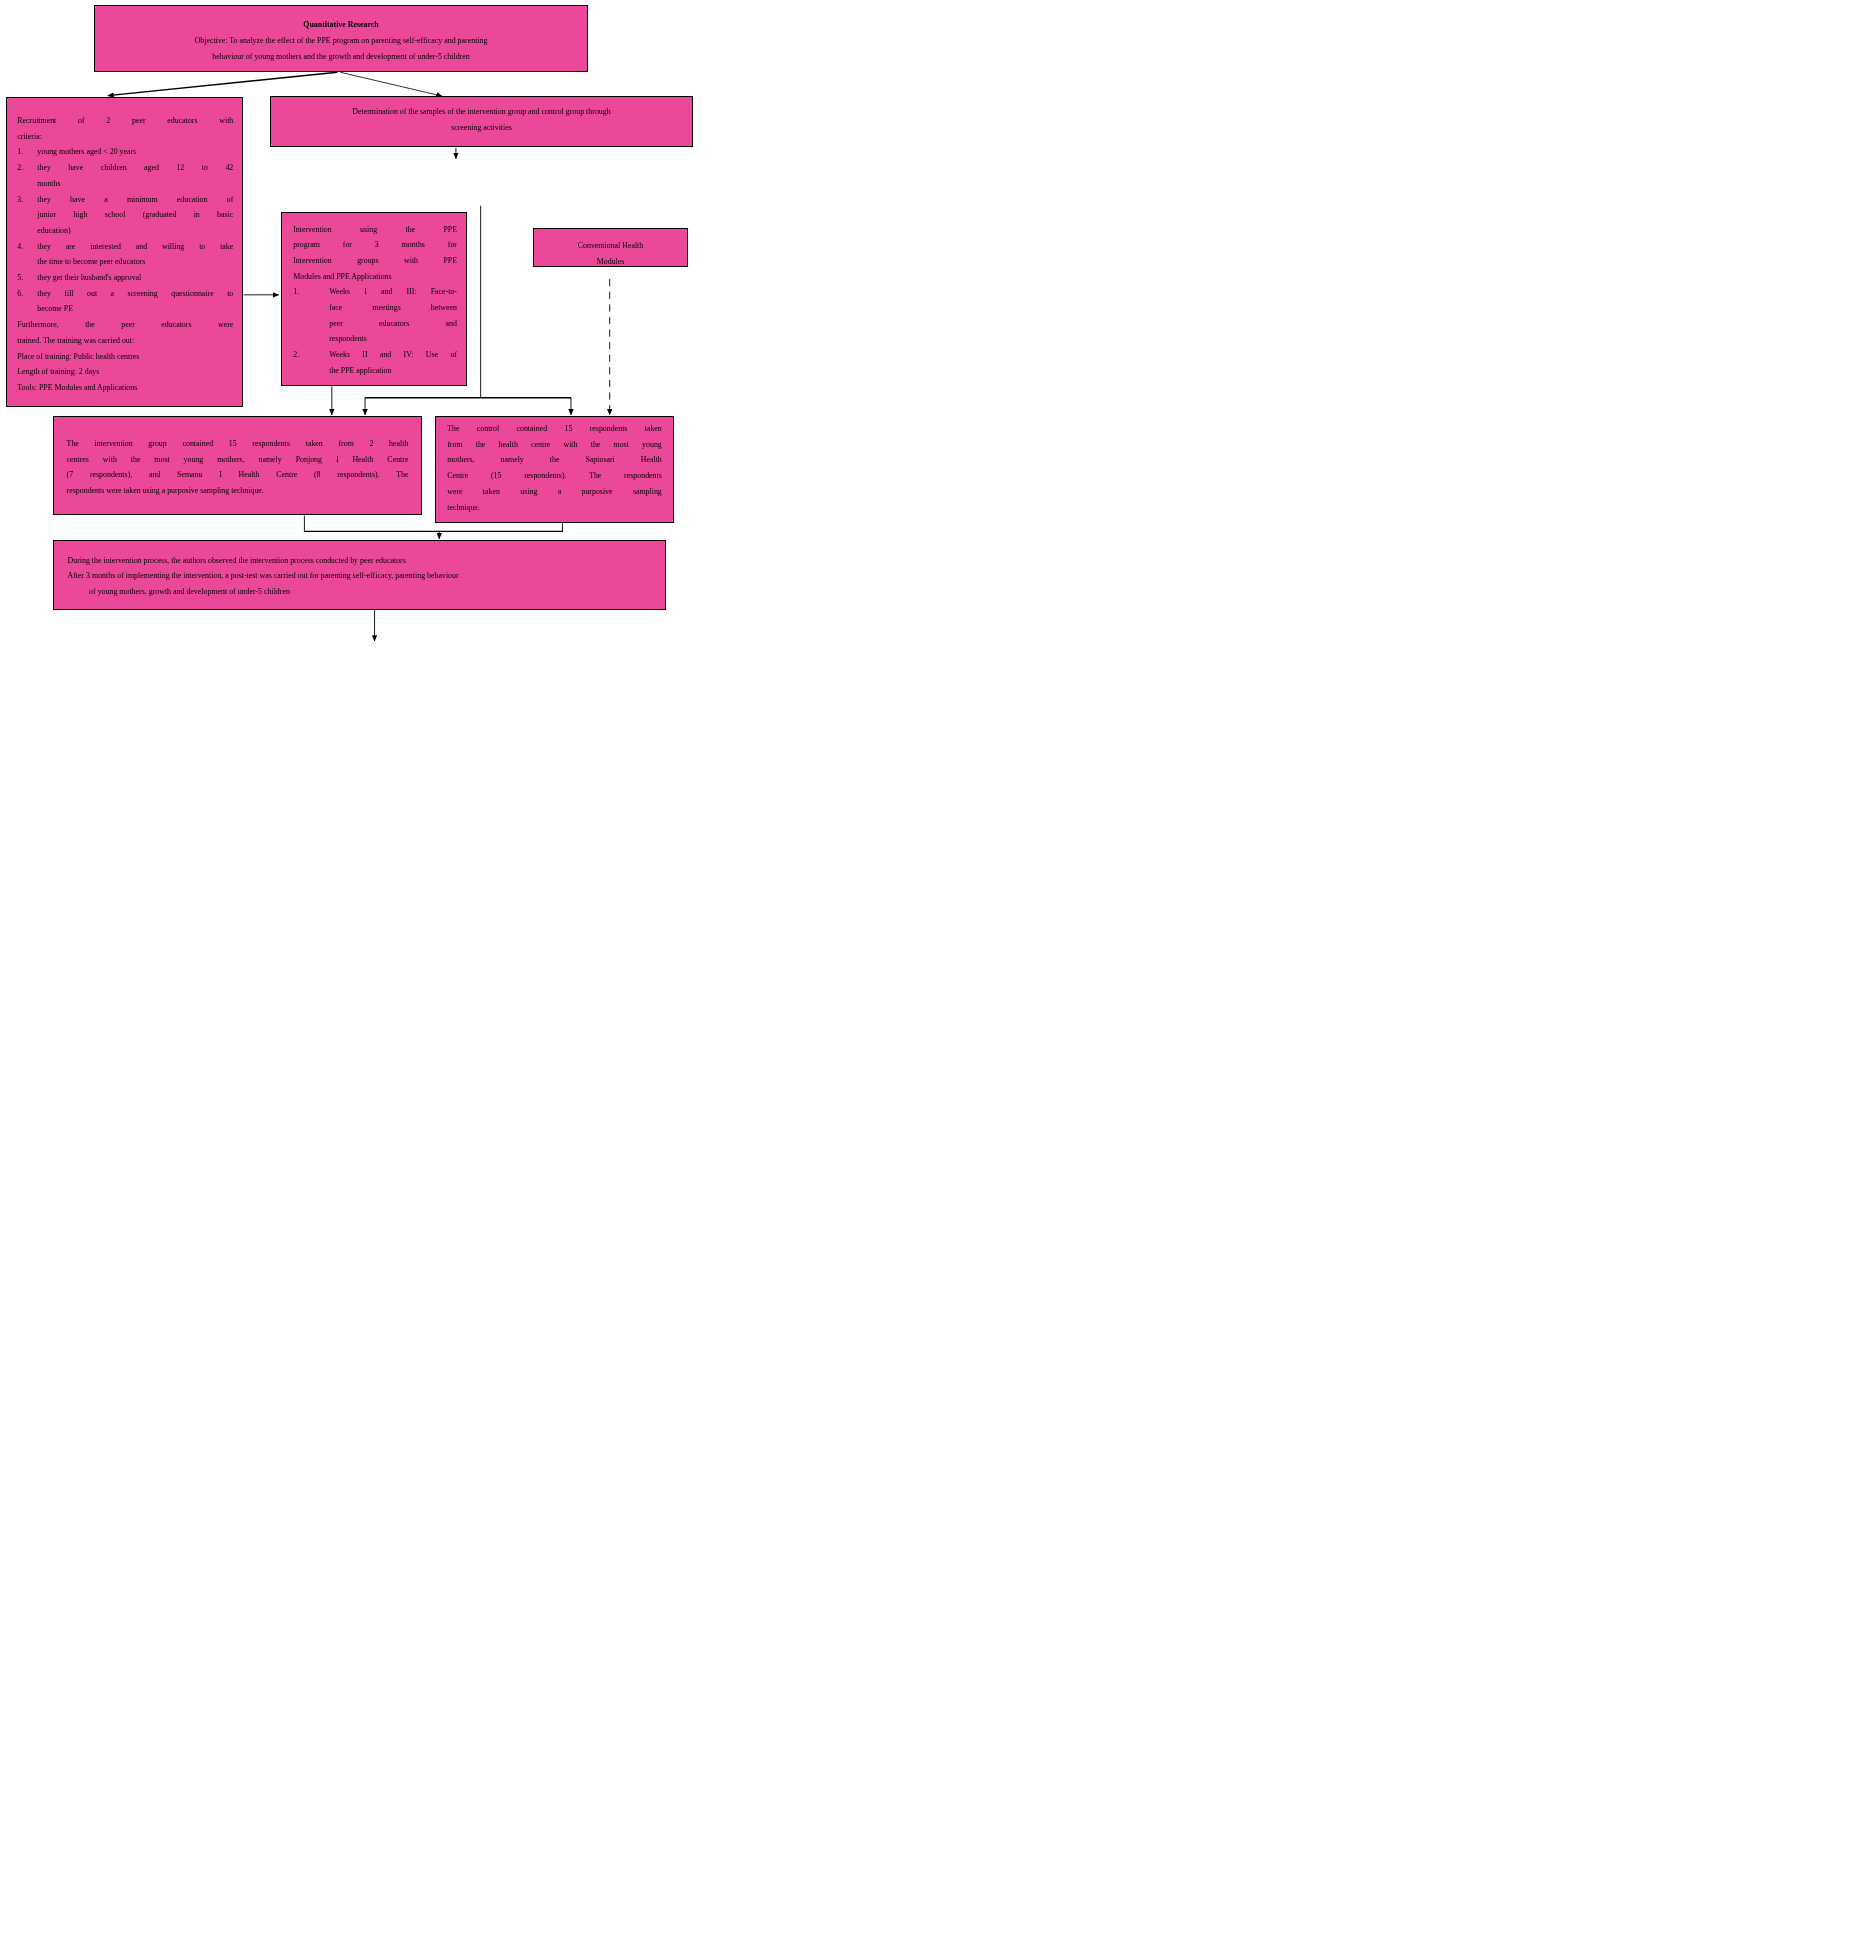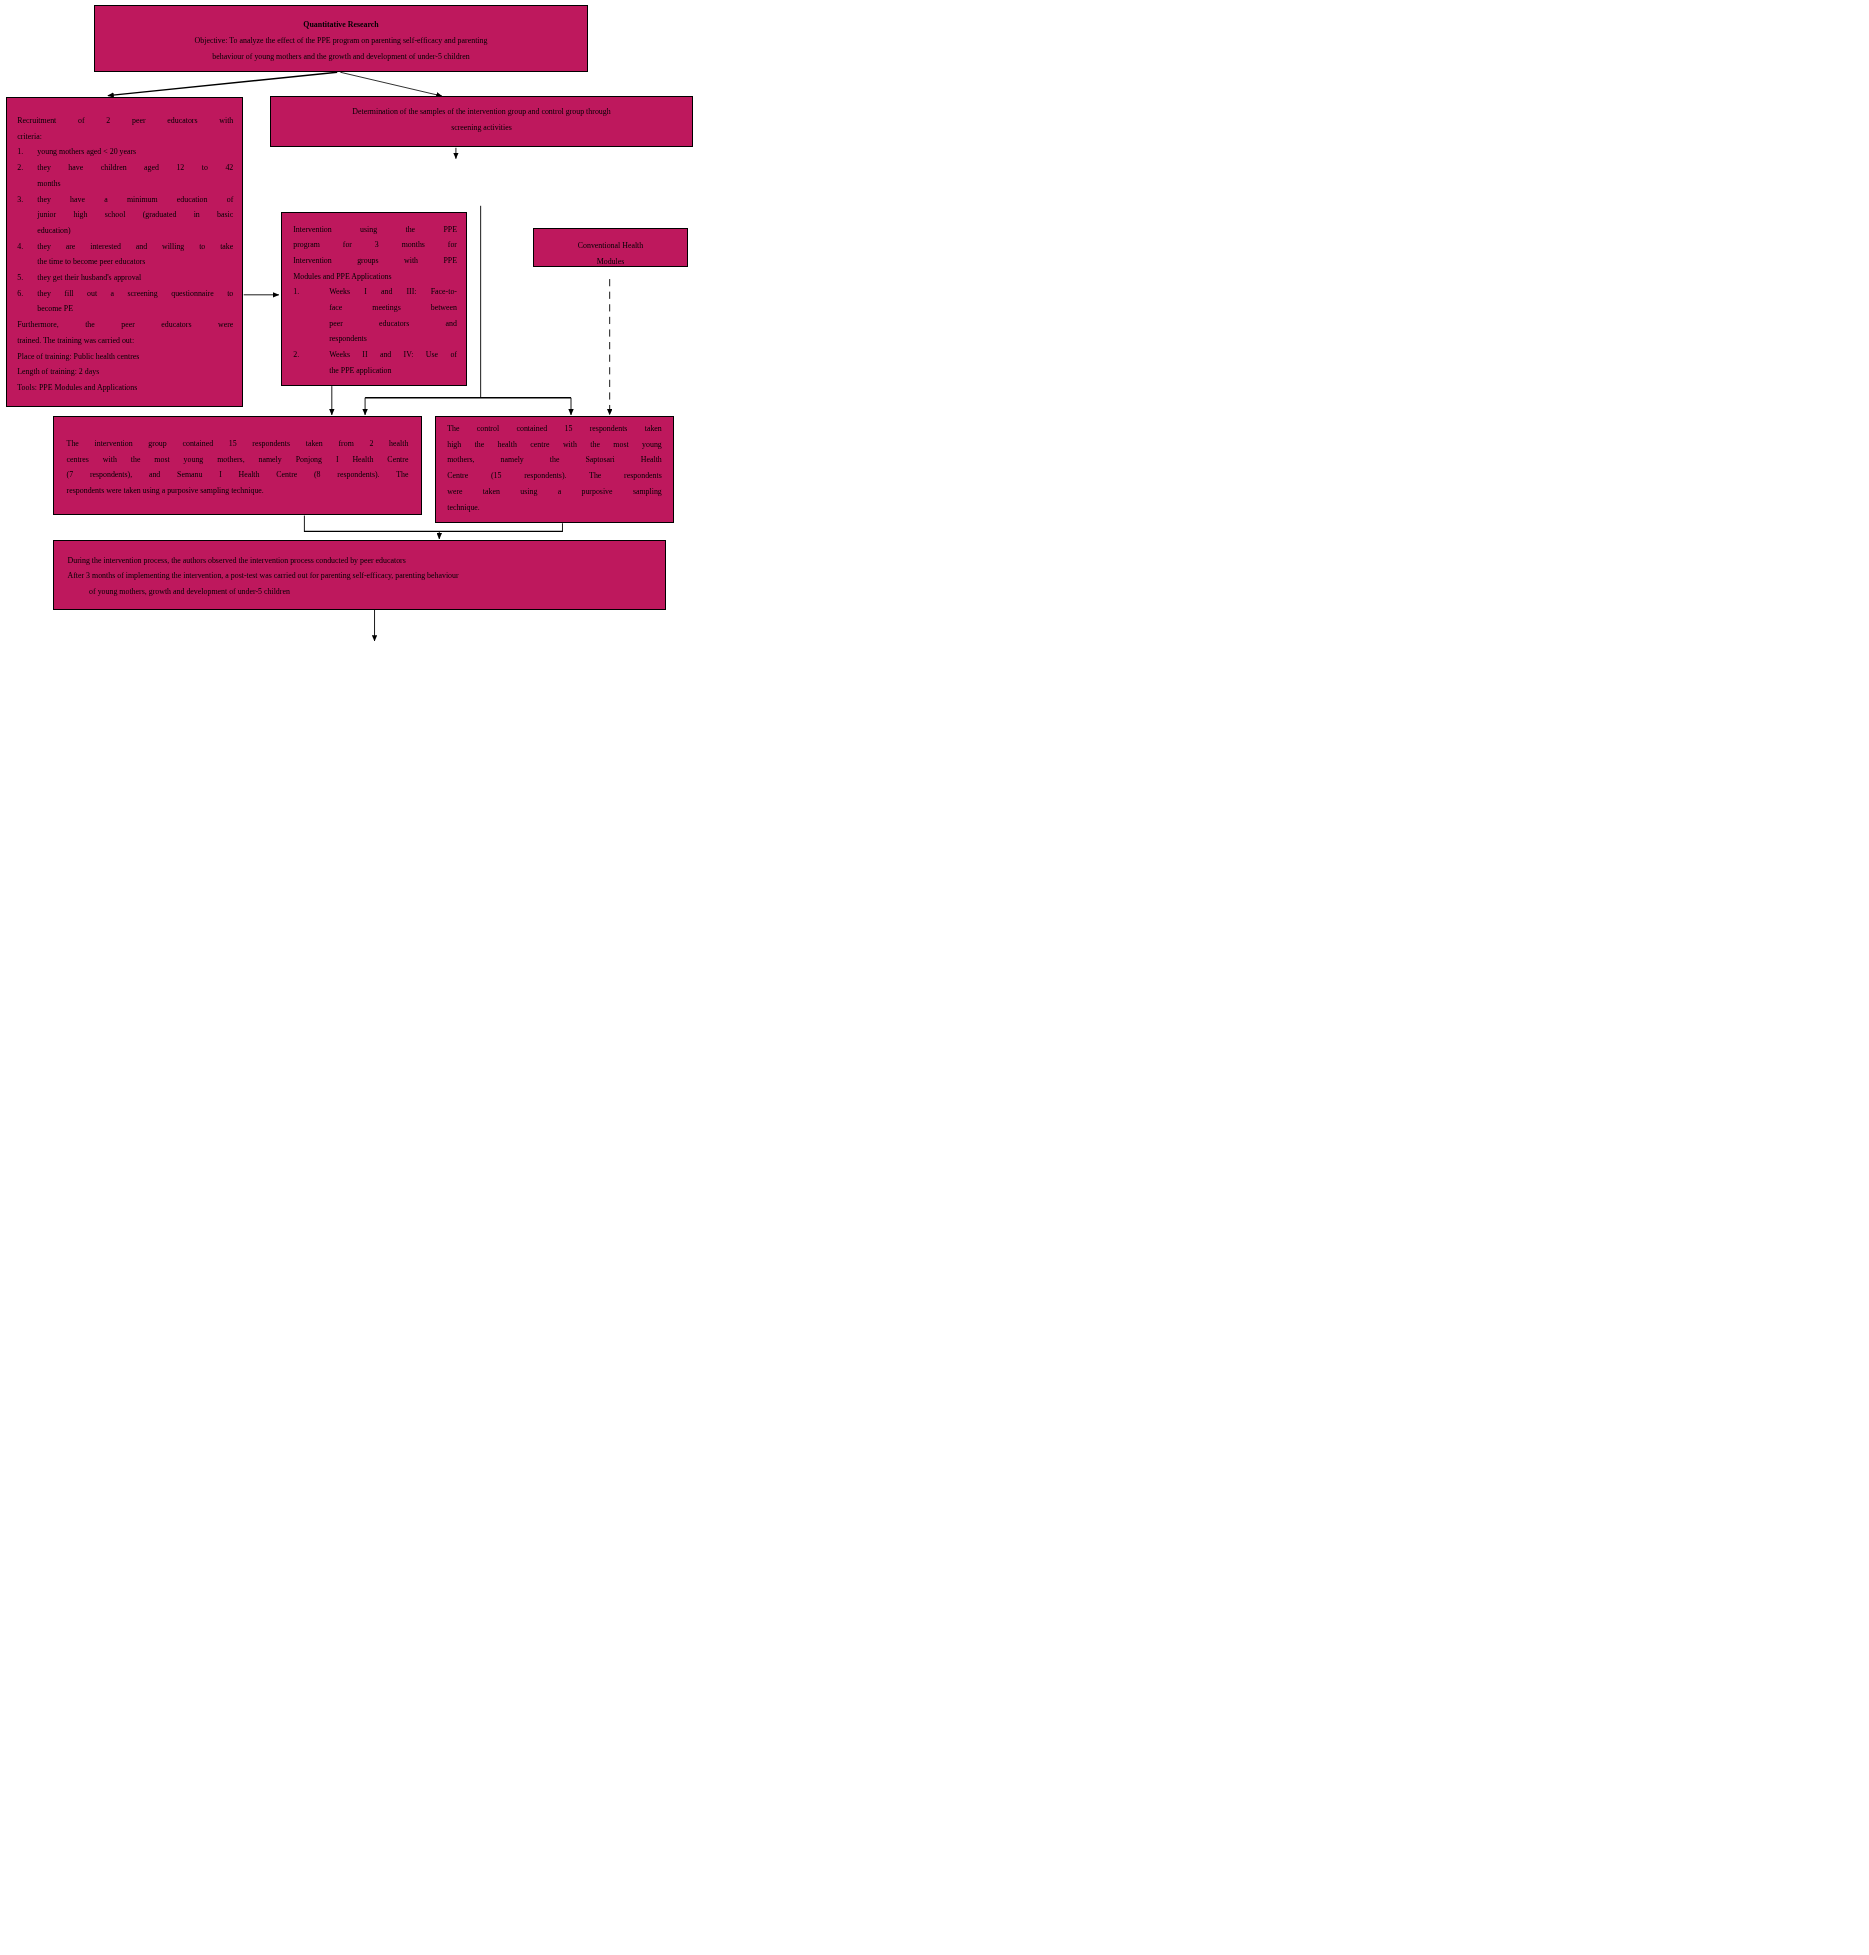--- a/index.html
+++ b/index.html
@@ -1,21 +1,21 @@
 <!DOCTYPE html>
 <html style="font-size:7.2px"><head>
 <meta charset="utf-8">
 <style>
   html,body { margin:0; padding:0; background:#ffffff; }
   .canvas {
     position:relative; width:705px; height:738px; background:#ffffff;
     font-family:"Liberation Serif","DejaVu Serif",serif;
     font-size:7.9px; line-height:15.7px; color:#000;
   }
-  .box { position:absolute; border:0.9px solid #000; background:#be185d; box-sizing:border-box; }
+  .box { position:absolute; border:0.9px solid #000; background:#ec4899; box-sizing:border-box; }
   .hb { border-bottom-width:1.8px; }
   .center { text-align:center; }
   .bold { font-weight:bold; }
   .ln { white-space:nowrap; }
   .fill { text-align:justify; text-align-last:justify; white-space:normal; }
   .row { display:flex; }
   .row .num { flex:0 0 20px; }
   .row .txt { flex:1 1 auto; }
   .row2 .num { flex:0 0 36px; }
   .ind3 { padding-left:21.6px; }
@@ -154,21 +154,21 @@
 
   <div class="box hb" style="left:53px; top:416px; width:369px; height:99px; padding:19px 12.6px 0 12.6px;">
     <div class="fill">The intervention group contained 15 respondents taken from 2 health</div>
     <div class="fill">centres with the most young mothers, namely Ponjong I Health Centre</div>
     <div class="fill">(7 respondents), and Semanu I Health Centre (8 respondents). The</div>
     <div class="ln">respondents were taken using a purposive sampling technique.</div>
   </div>
 
   <div class="box hb" style="left:435px; top:416px; width:239px; height:107px; padding:4px 11.2px 0 11.2px;">
     <div class="fill">The control contained 15 respondents taken</div>
-    <div class="fill">high the health centre with the most young</div>
+    <div class="fill">from the health centre with the most young</div>
     <div class="fill">mothers, namely the Saptosari Health</div>
     <div class="fill">Centre (15 respondents). The respondents</div>
     <div class="fill">were taken using a purposive sampling</div>
     <div class="ln">technique.</div>
   </div>
 
   <div class="box hb" style="left:53px; top:540px; width:613px; height:70px; padding:11.7px 13.5px 0 13.5px;">
     <div class="ln">During the intervention process, the authors observed the intervention process conducted by peer educators</div>
     <div class="ln">After 3 months of implementing the intervention, a post-test was carried out for parenting self-efficacy, parenting behaviour</div>
     <div class="ln ind3">of young mothers, growth and development of under-5 children</div>

